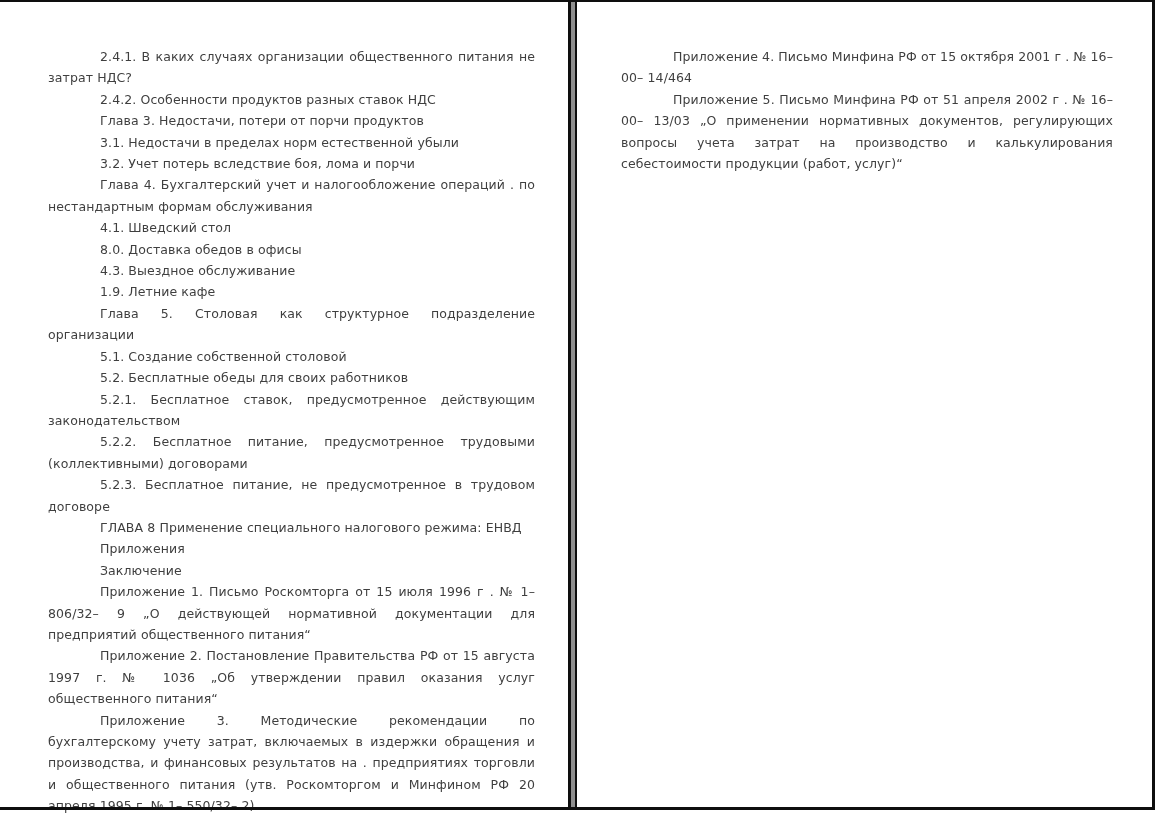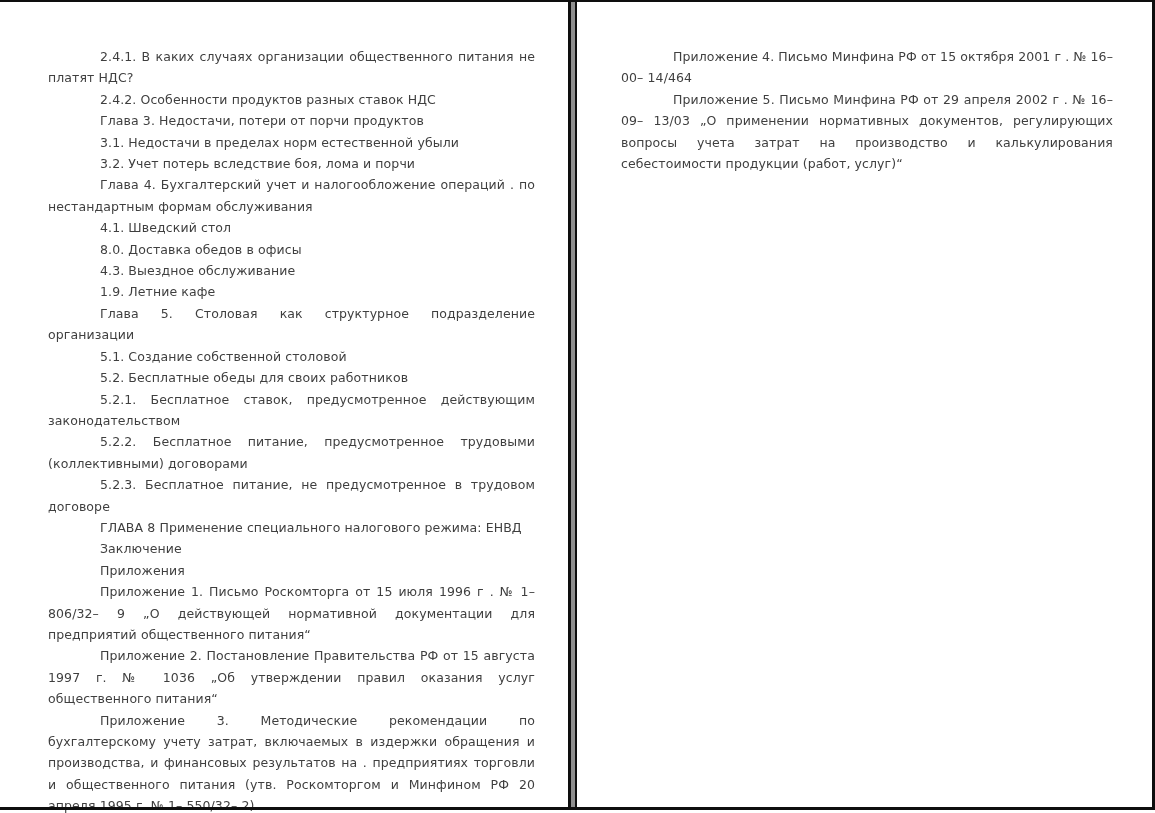--- a/index.html
+++ b/index.html
@@ -66,49 +66,49 @@
     letter-spacing: 0.1px;
   }
 </style>
 </head>
 <body>
 
 <div class="spread">
 
   <div class="page page-left">
     <div class="page-text">
-        <p>2.4.1. В каких случаях организации общественного питания не платят НДС?</p>
+        <p>2.4.1. В каких случаях организации общественного питания не затрат НДС?</p>
         <p>2.4.2. Особенности продуктов разных ставок НДС</p>
         <p>Глава 3. Недостачи, потери от порчи продуктов</p>
         <p>3.1. Недостачи в пределах норм естественной убыли</p>
         <p>3.2. Учет потерь вследствие боя, лома и порчи</p>
         <p>Глава 4. Бухгалтерский учет и налогообложение операций . по нестандартным формам обслуживания</p>
         <p>4.1. Шведский стол</p>
         <p>8.0. Доставка обедов в офисы</p>
         <p>4.3. Выездное обслуживание</p>
         <p>1.9. Летние кафе</p>
         <p>Глава 5. Столовая как структурное подразделение организации</p>
         <p>5.1. Создание собственной столовой</p>
         <p>5.2. Бесплатные обеды для своих работников</p>
         <p>5.2.1. Бесплатное ставок, предусмотренное действующим законодательством</p>
         <p>5.2.2. Бесплатное питание, предусмотренное трудовыми (коллективными) договорами</p>
         <p>5.2.3. Бесплатное питание, не предусмотренное в трудовом договоре</p>
         <p>ГЛАВА 8 Применение специального налогового режима: ЕНВД</p>
+        <p>Приложения</p>
         <p>Заключение</p>
-        <p>Приложения</p>
         <p>Приложение 1. Письмо Роскомторга от 15 июля 1996 г . № 1– 806/32– 9 „О действующей нормативной документации для предприятий общественного питания“</p>
         <p>Приложение 2. Постановление Правительства РФ от 15 августа 1997 г. № 1036 „Об утверждении правил оказания услуг общественного питания“</p>
         <p>Приложение 3. Методические рекомендации по бухгалтерскому учету затрат, включаемых в издержки обращения и производства, и финансовых результатов на . предприятиях торговли и общественного питания (утв. Роскомторгом и Минфином РФ 20 апреля 1995 г. № 1– 550/32– 2)</p>
       </div>
   </div>
 
   <div class="page page-right">
     <div class="page-text">
         <p>Приложение 4. Письмо Минфина РФ от 15 октября 2001 г . № 16– 00– 14/464</p>
-        <p>Приложение 5. Письмо Минфина РФ от 29 апреля 2002 г . № 16– 09– 13/03 „О применении нормативных документов, регулирующих вопросы учета затрат на производство и калькулирования себестоимости продукции (работ, услуг)“</p>
+        <p>Приложение 5. Письмо Минфина РФ от 51 апреля 2002 г . № 16– 00– 13/03 „О применении нормативных документов, регулирующих вопросы учета затрат на производство и калькулирования себестоимости продукции (работ, услуг)“</p>
       </div>
   </div>
 
   <div class="mid-border-left"></div>
   <div class="mid-gap"></div>
   <div class="mid-border-right"></div>
 
   <div class="edge-top"></div>
   <div class="edge-bottom"></div>
   <div class="edge-right"></div>

